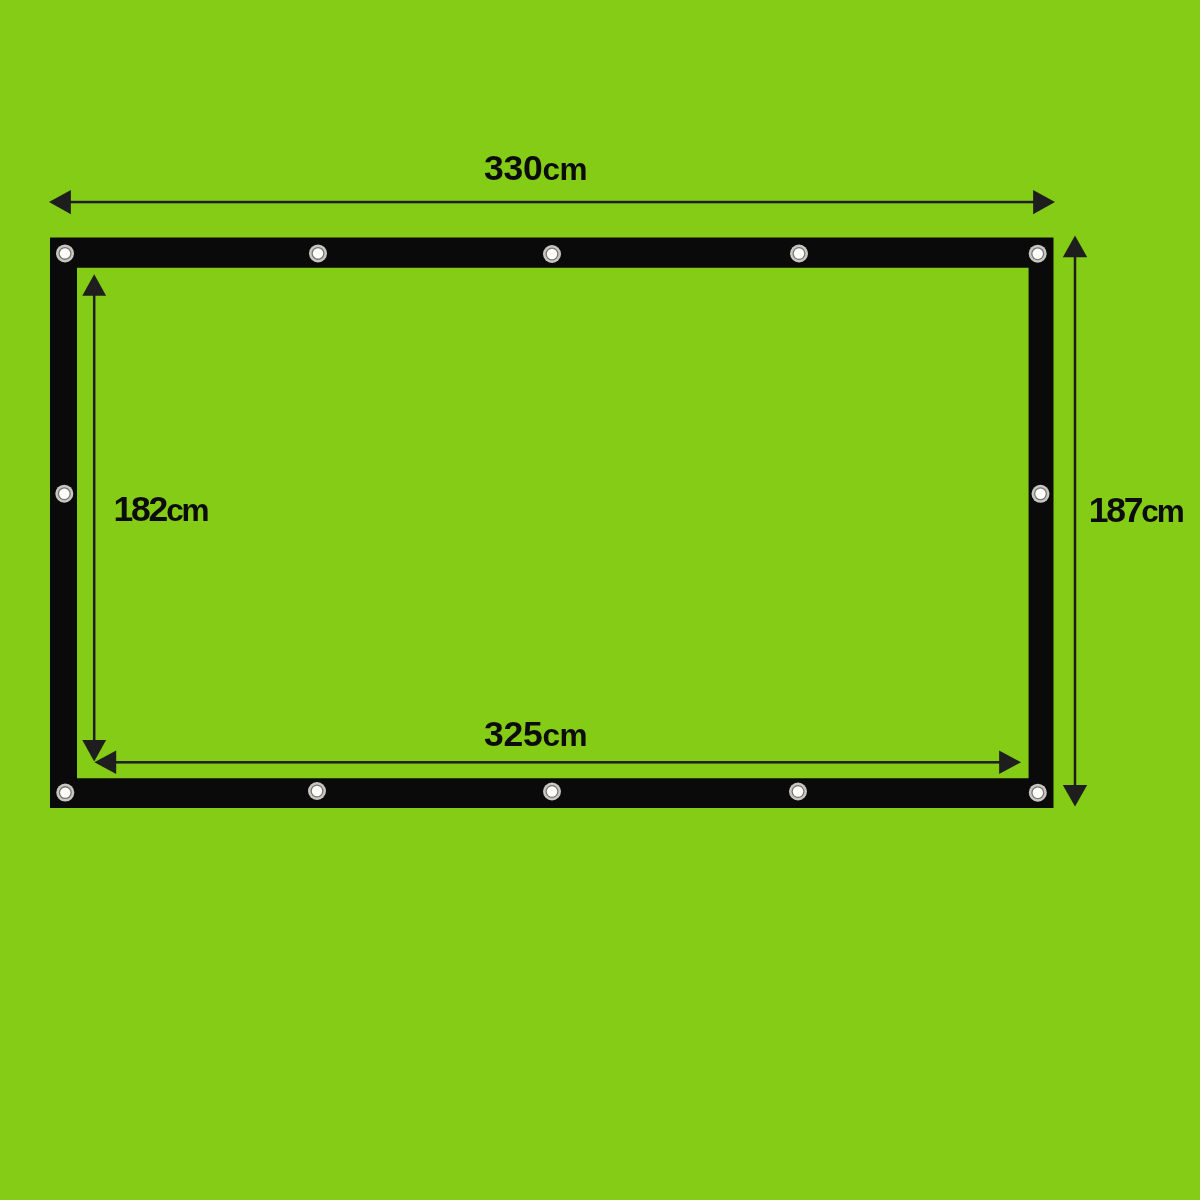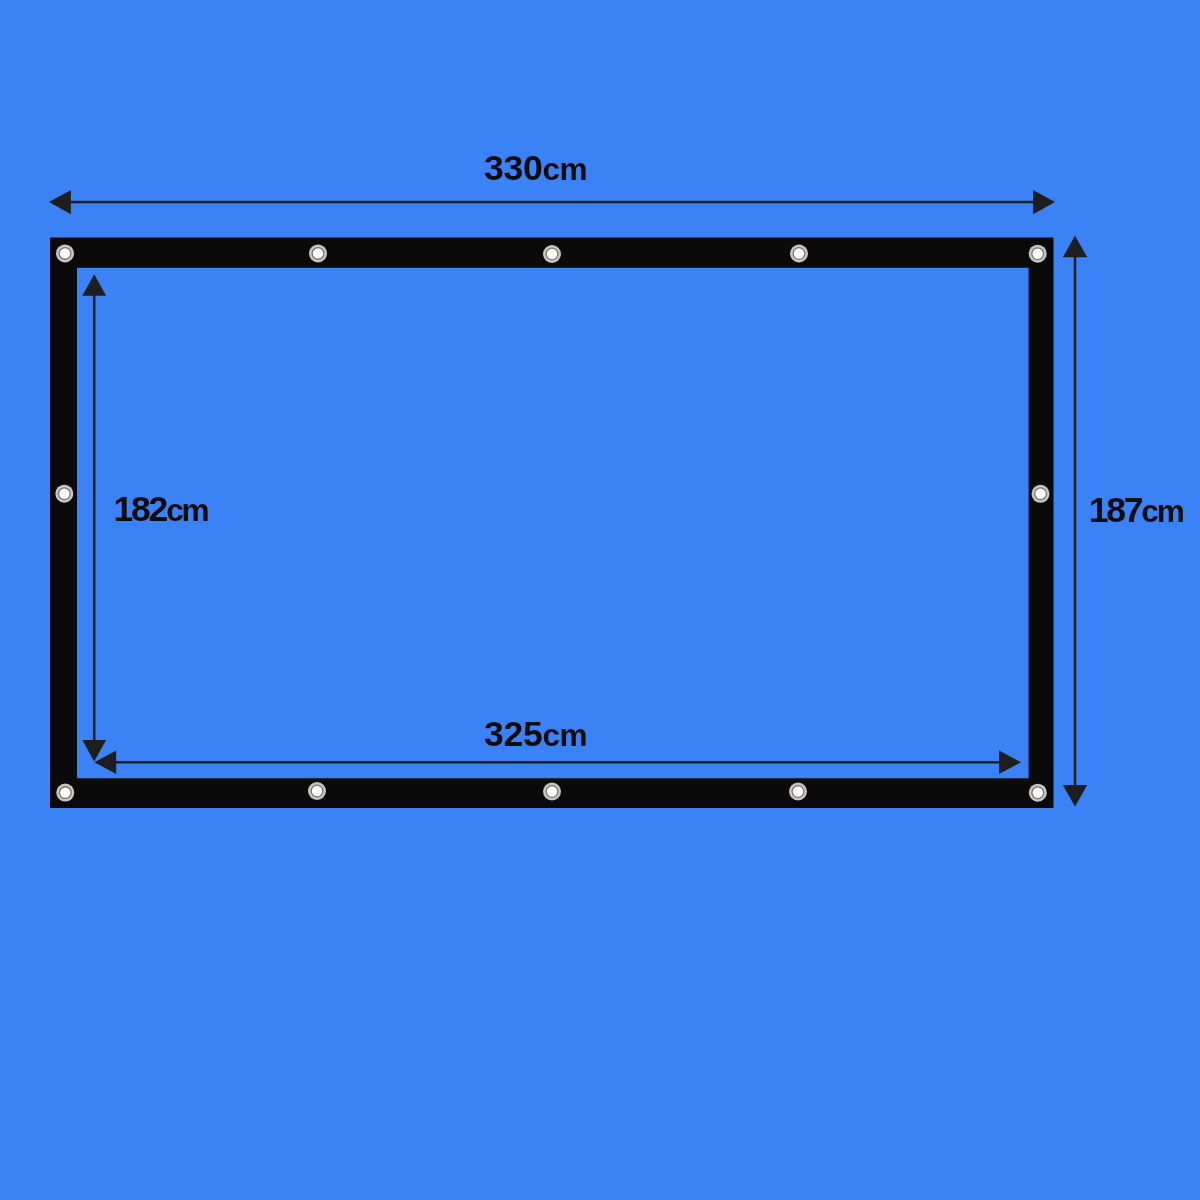--- a/index.html
+++ b/index.html
@@ -1,16 +1,16 @@
 <!DOCTYPE html>
 <html><head>
 <meta charset="utf-8">
 <style>
   html,body{margin:0;padding:0;background:#ffffff;}
-  .page{width:1200px;height:1200px;position:relative;background:#3b82f6;overflow:hidden;}
+  .page{width:1200px;height:1200px;position:relative;background:#84cc16;overflow:hidden;}
   svg{display:block;filter:blur(0.5px);}
   text{font-family:"Liberation Sans", sans-serif;font-weight:bold;fill:#0c0c0c;}
 </style>
 </head>
 <body>
 
 <div class="page">
 <svg width="1200" height="1200" viewBox="0 0 1200 1200" xmlns="http://www.w3.org/2000/svg">
 
   <path d="M50,237.5 L1053.5,237.5 L1053.5,808 L50,808 Z M77,267.7 L77,778.3 L1028.6,778.3 L1028.6,267.7 Z" fill="#0a0a0a" fill-rule="evenodd"></path>

